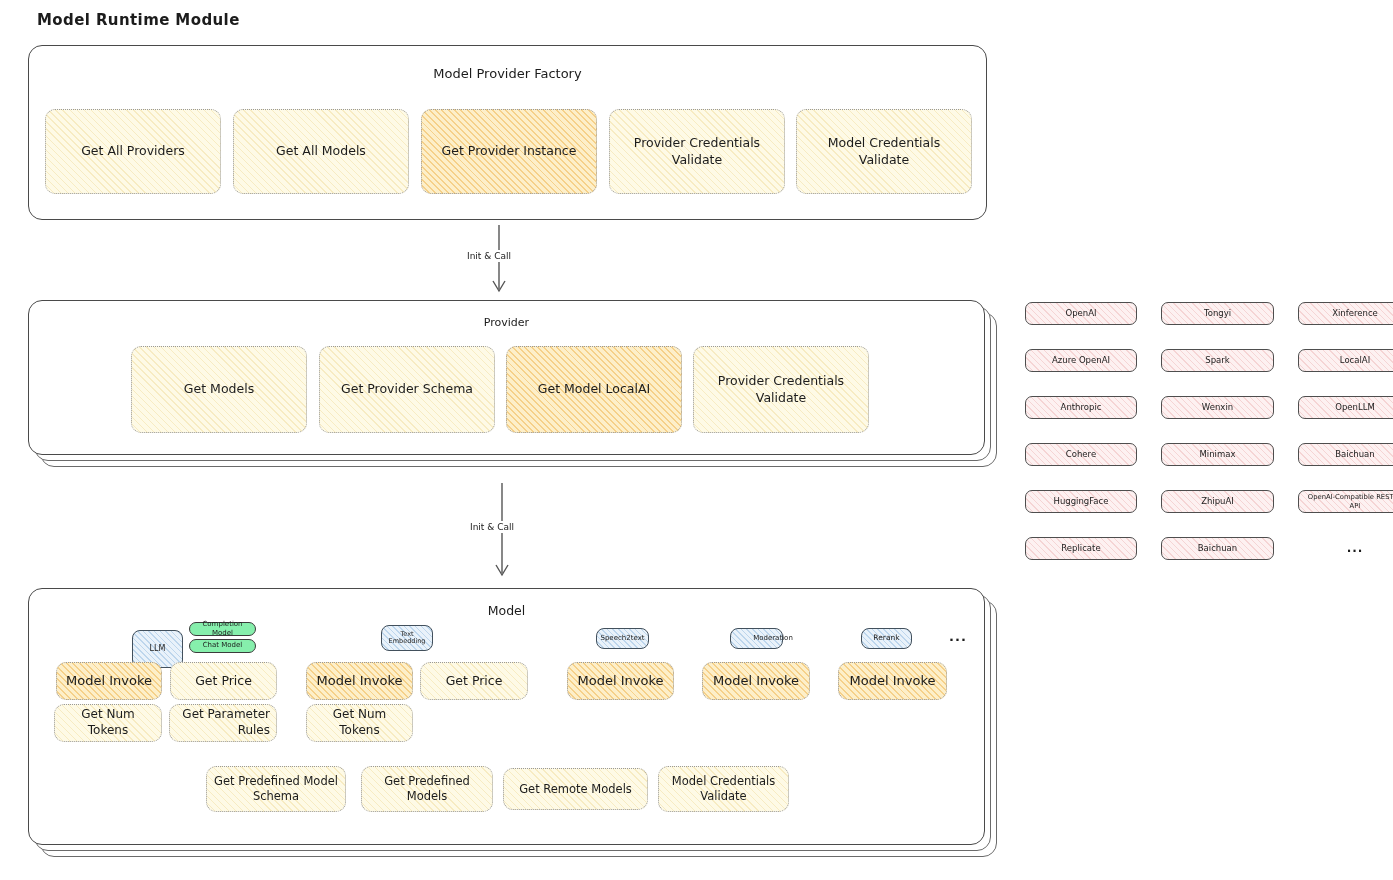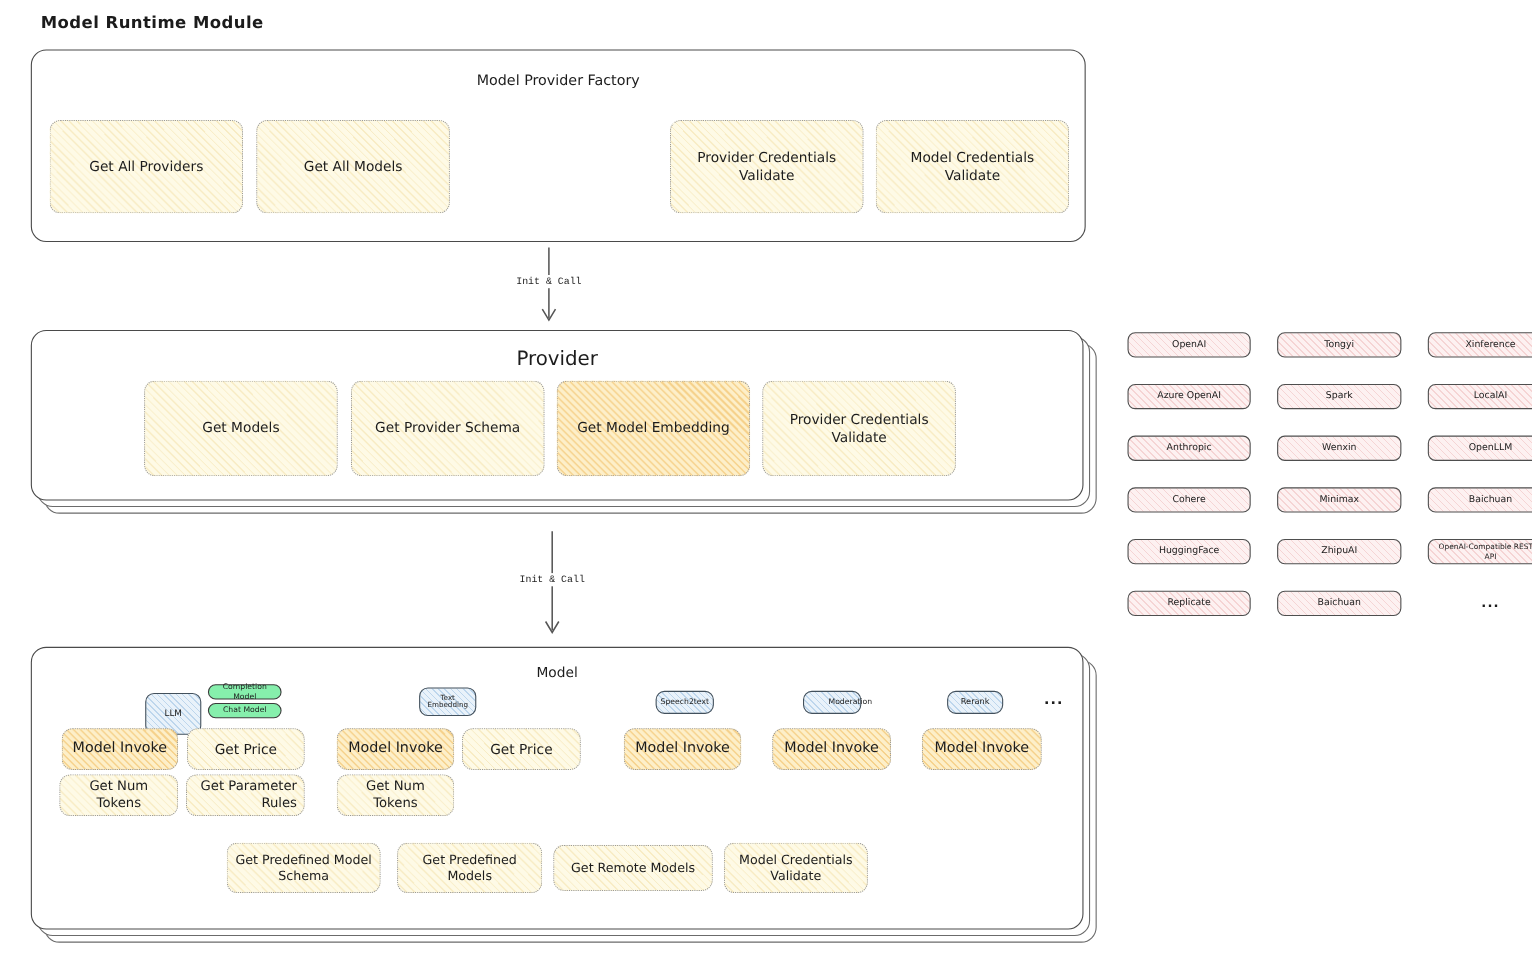--- a/index.html
+++ b/index.html
@@ -30,52 +30,53 @@
   .chip-small { font-size:6.8px; }
   .plain { border:none; background:none; font-size:12px; font-weight:700; letter-spacing:1px; }
 
   .tab { border:1.2px solid #42505c; border-radius:8px; font-size:7.5px; line-height:1.15; }
   .tag { border:1.1px solid #3b3b3b; border-radius:7px; background:#86efac; font-size:7px; }
 
   .providers-grid { position:absolute; left:1025px; top:302px; display:grid;
       grid-template-columns:112px 113px 114px; grid-auto-rows:23px; column-gap:8px; row-gap:5.6px;gap:24px; }
   .providers-grid .box { position:static; }
 
-  .arrow-label { position:absolute; width:64px; text-align:center; font-size:9px; background:#ffffff; padding:1px 0;font-family:Liberation Mono, monospace; }
+  .arrow-label { position:absolute; width:64px; text-align:left; font-size:9px; background:#ffffff; padding:1px 0; }
   svg.arrow { position:absolute; overflow:visible; }
   svg.arrow line, svg.arrow polyline { stroke:#555; stroke-width:1.4; fill:none; }
 
   .dots { position:absolute; font-size:13px; font-weight:700; letter-spacing:1px; }
 </style>
 </head>
 <body>
 
 <div class="page-title">Model Runtime Module</div>
 
 <div class="container" style="left:28px; top:45px; width:959px; height:175px;">
   <div class="section-title" style="top:20px;">Model Provider Factory</div>
   <div class="box func hatch-yellow" style="left:16px;  top:63px; width:176px; height:85px;">Get All Providers</div>
   <div class="box func hatch-yellow" style="left:204px; top:63px; width:176px; height:85px;">Get All Models</div>
+  <div class="box func hatch-orange" style="left:392px; top:63px; width:176px; height:85px;">Get Provider Instance</div>
   <div class="box func hatch-yellow" style="left:580px; top:63px; width:176px; height:85px;">Provider Credentials Validate</div>
   <div class="box func hatch-yellow" style="left:767px; top:63px; width:176px; height:85px;">Model Credentials Validate</div>
 </div>
 
 <svg class="arrow" style="left:491px; top:225px;" width="16" height="70">
   <line x1="8" y1="0" x2="8" y2="64"></line>
   <polyline points="2,56 8,66 14,56"></polyline>
 </svg>
 <div class="arrow-label" style="left:467px; top:250px;">Init &amp; Call</div>
 
 <div class="stack" style="left:40px; top:312px; width:957px; height:155px;"></div>
 <div class="stack" style="left:34px; top:306px; width:957px; height:155px;"></div>
 <div class="container" style="left:28px; top:300px; width:957px; height:155px;">
-  <div class="section-title" style="top:15px; font-size:18px;">Provider</div>
+  <div class="section-title" style="top:15px; font-size:11px;">Provider</div>
   <div class="box func hatch-yellow" style="left:102px; top:45px; width:176px; height:87px;">Get Models</div>
   <div class="box func hatch-yellow" style="left:290px; top:45px; width:176px; height:87px;">Get Provider Schema</div>
-  <div class="box func hatch-orange" style="left:477px; top:45px; width:176px; height:87px;">Get Model Embedding</div>
+  <div class="box func hatch-orange" style="left:477px; top:45px; width:176px; height:87px;">Get Model LocalAI</div>
   <div class="box func hatch-yellow" style="left:664px; top:45px; width:176px; height:87px;">Provider Credentials Validate</div>
 </div>
 
 <div class="providers-grid">
   <div class="box chip hatch-pink">OpenAI</div>
   <div class="box chip hatch-pink">Tongyi</div>
   <div class="box chip hatch-pink">Xinference</div>
   <div class="box chip hatch-pink">Azure OpenAI</div>
   <div class="box chip hatch-pink">Spark</div>
   <div class="box chip hatch-pink">LocalAI</div>

